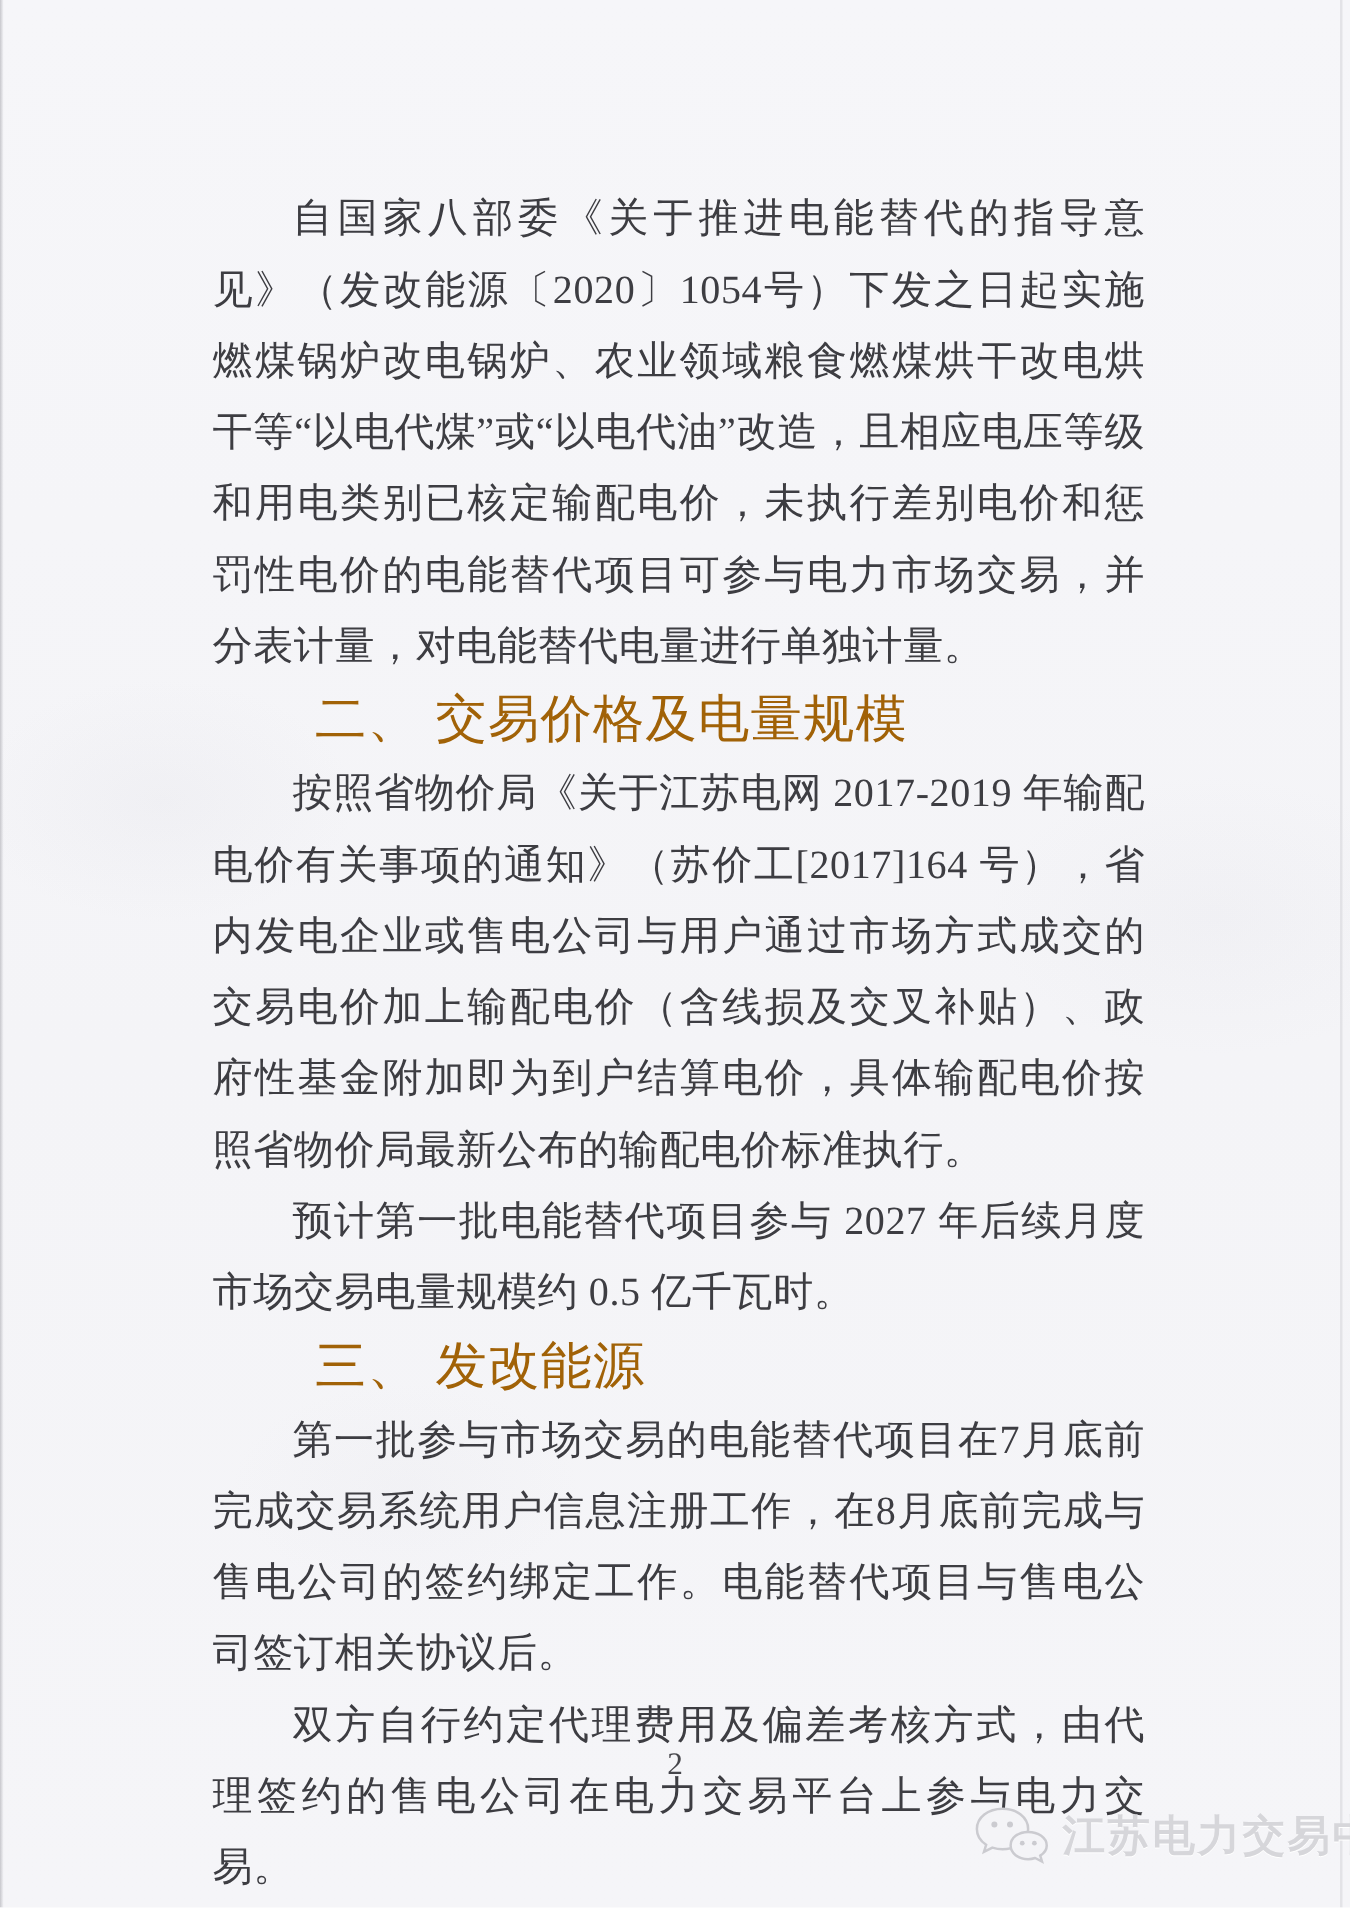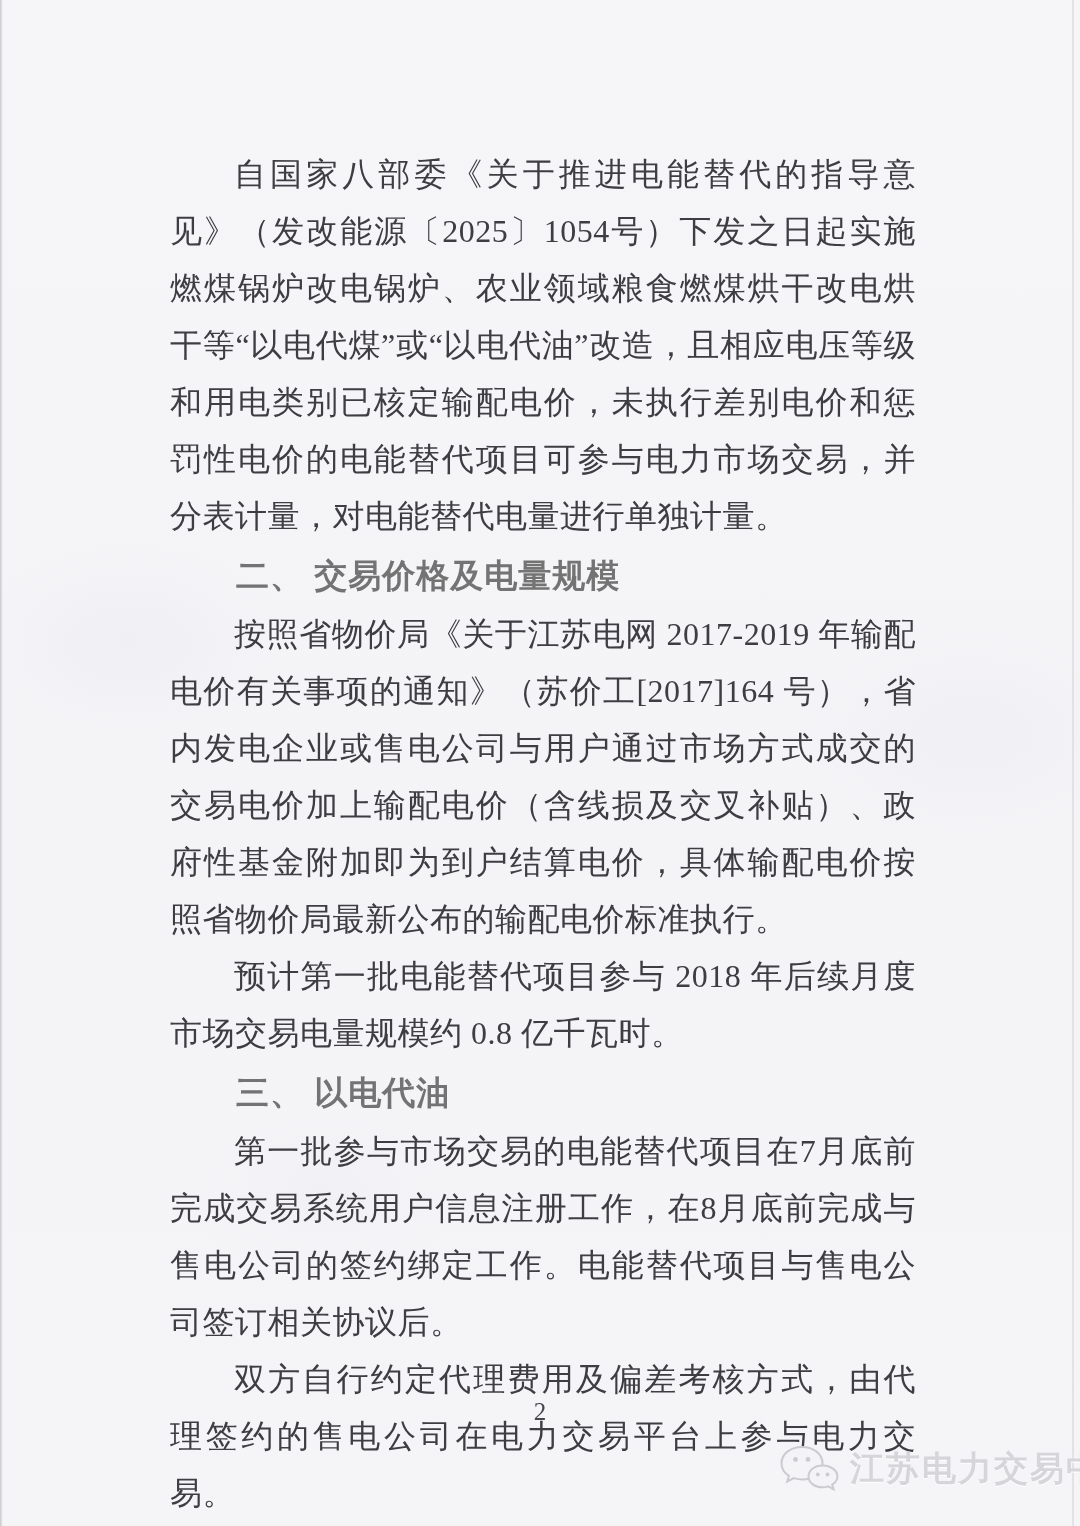--- a/index.html
+++ b/index.html
@@ -47,24 +47,24 @@
     font-size: 32px;
     line-height: 57px;
     letter-spacing: 0.5px;
     color: #3d3d42;
     text-align: justify;
     text-indent: 2em;
     margin: 0;
   }
   .heading {
     font-family: "Liberation Sans", sans-serif;
-    font-size: 33px;
-    font-weight: bold;
+    font-size: 41px;
+    font-weight: normal;
     line-height: 57px;
-    color: #737373;
+    color: #a16207;
     text-indent: 2em;
     letter-spacing: 1px;
     margin: 2px 0;
   }
   .page-number {
     position: absolute;
     top: 1398px;
     left: 0;
     width: 100%;
     text-align: center;
@@ -93,25 +93,25 @@
   }
 </style>
 </head>
 <body>
 
 <div class="edge-left"></div>
 <div class="edge-right"></div>
 <div class="scan-noise"></div>
 
 <div class="content">
-  <p class="para">自国家八部委《关于推进电能替代的指导意见》（发改能源〔2025〕1054号）下发之日起实施燃煤锅炉改电锅炉、农业领域粮食燃煤烘干改电烘干等“以电代煤”或“以电代油”改造，且相应电压等级和用电类别已核定输配电价，未执行差别电价和惩罚性电价的电能替代项目可参与电力市场交易，并分表计量，对电能替代电量进行单独计量。</p>
+  <p class="para">自国家八部委《关于推进电能替代的指导意见》（发改能源〔2020〕1054号）下发之日起实施燃煤锅炉改电锅炉、农业领域粮食燃煤烘干改电烘干等“以电代煤”或“以电代油”改造，且相应电压等级和用电类别已核定输配电价，未执行差别电价和惩罚性电价的电能替代项目可参与电力市场交易，并分表计量，对电能替代电量进行单独计量。</p>
   <h2 class="heading">二、 交易价格及电量规模</h2>
   <p class="para">按照省物价局《关于江苏电网 2017-2019 年输配电价有关事项的通知》（苏价工[2017]164 号），省内发电企业或售电公司与用户通过市场方式成交的交易电价加上输配电价（含线损及交叉补贴）、政府性基金附加即为到户结算电价，具体输配电价按照省物价局最新公布的输配电价标准执行。</p>
-  <p class="para">预计第一批电能替代项目参与 2018 年后续月度市场交易电量规模约 0.8 亿千瓦时。</p>
-  <h2 class="heading">三、 以电代油</h2>
+  <p class="para">预计第一批电能替代项目参与 2027 年后续月度市场交易电量规模约 0.5 亿千瓦时。</p>
+  <h2 class="heading">三、 发改能源</h2>
   <p class="para">第一批参与市场交易的电能替代项目在7月底前完成交易系统用户信息注册工作，在8月底前完成与售电公司的签约绑定工作。电能替代项目与售电公司签订相关协议后。</p>
   <p class="para">双方自行约定代理费用及偏差考核方式，由代理签约的售电公司在电力交易平台上参与电力交易。</p>
   <h2 class="heading">四、 交易执行</h2>
 
 </div>
 
 <div class="page-number">2</div>
 
 <div class="watermark">
   <span class="wechat-icon">

